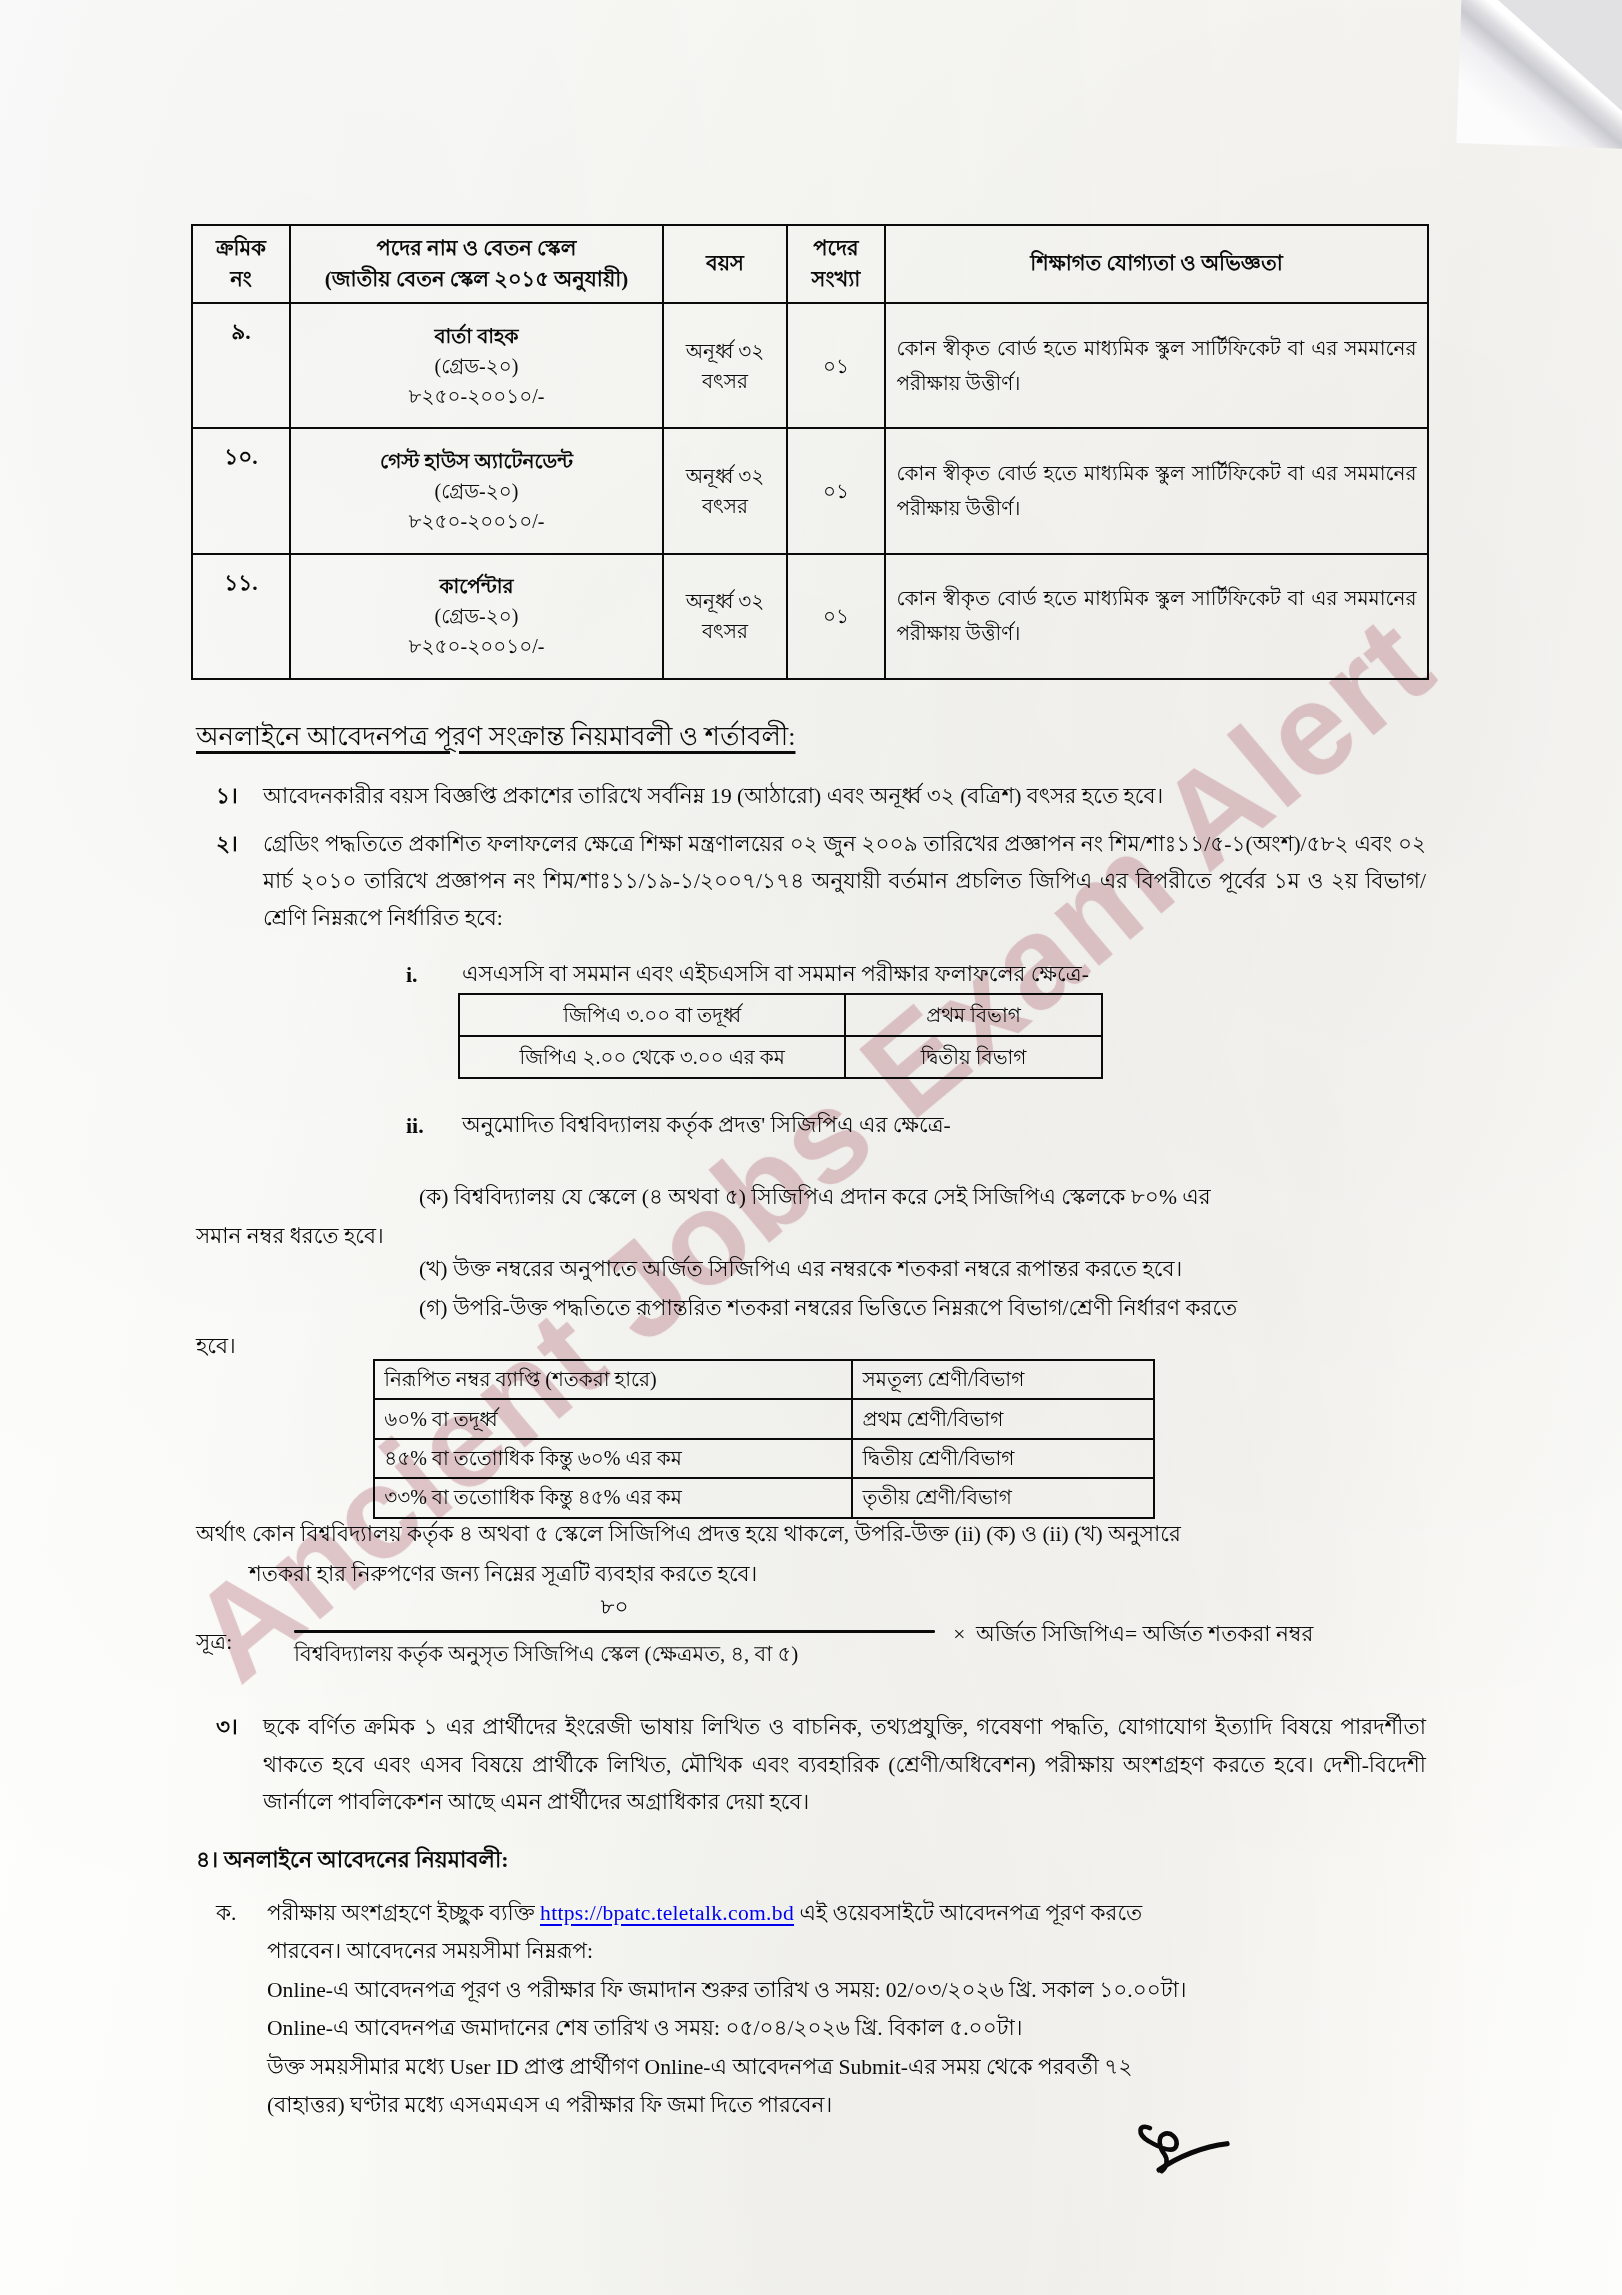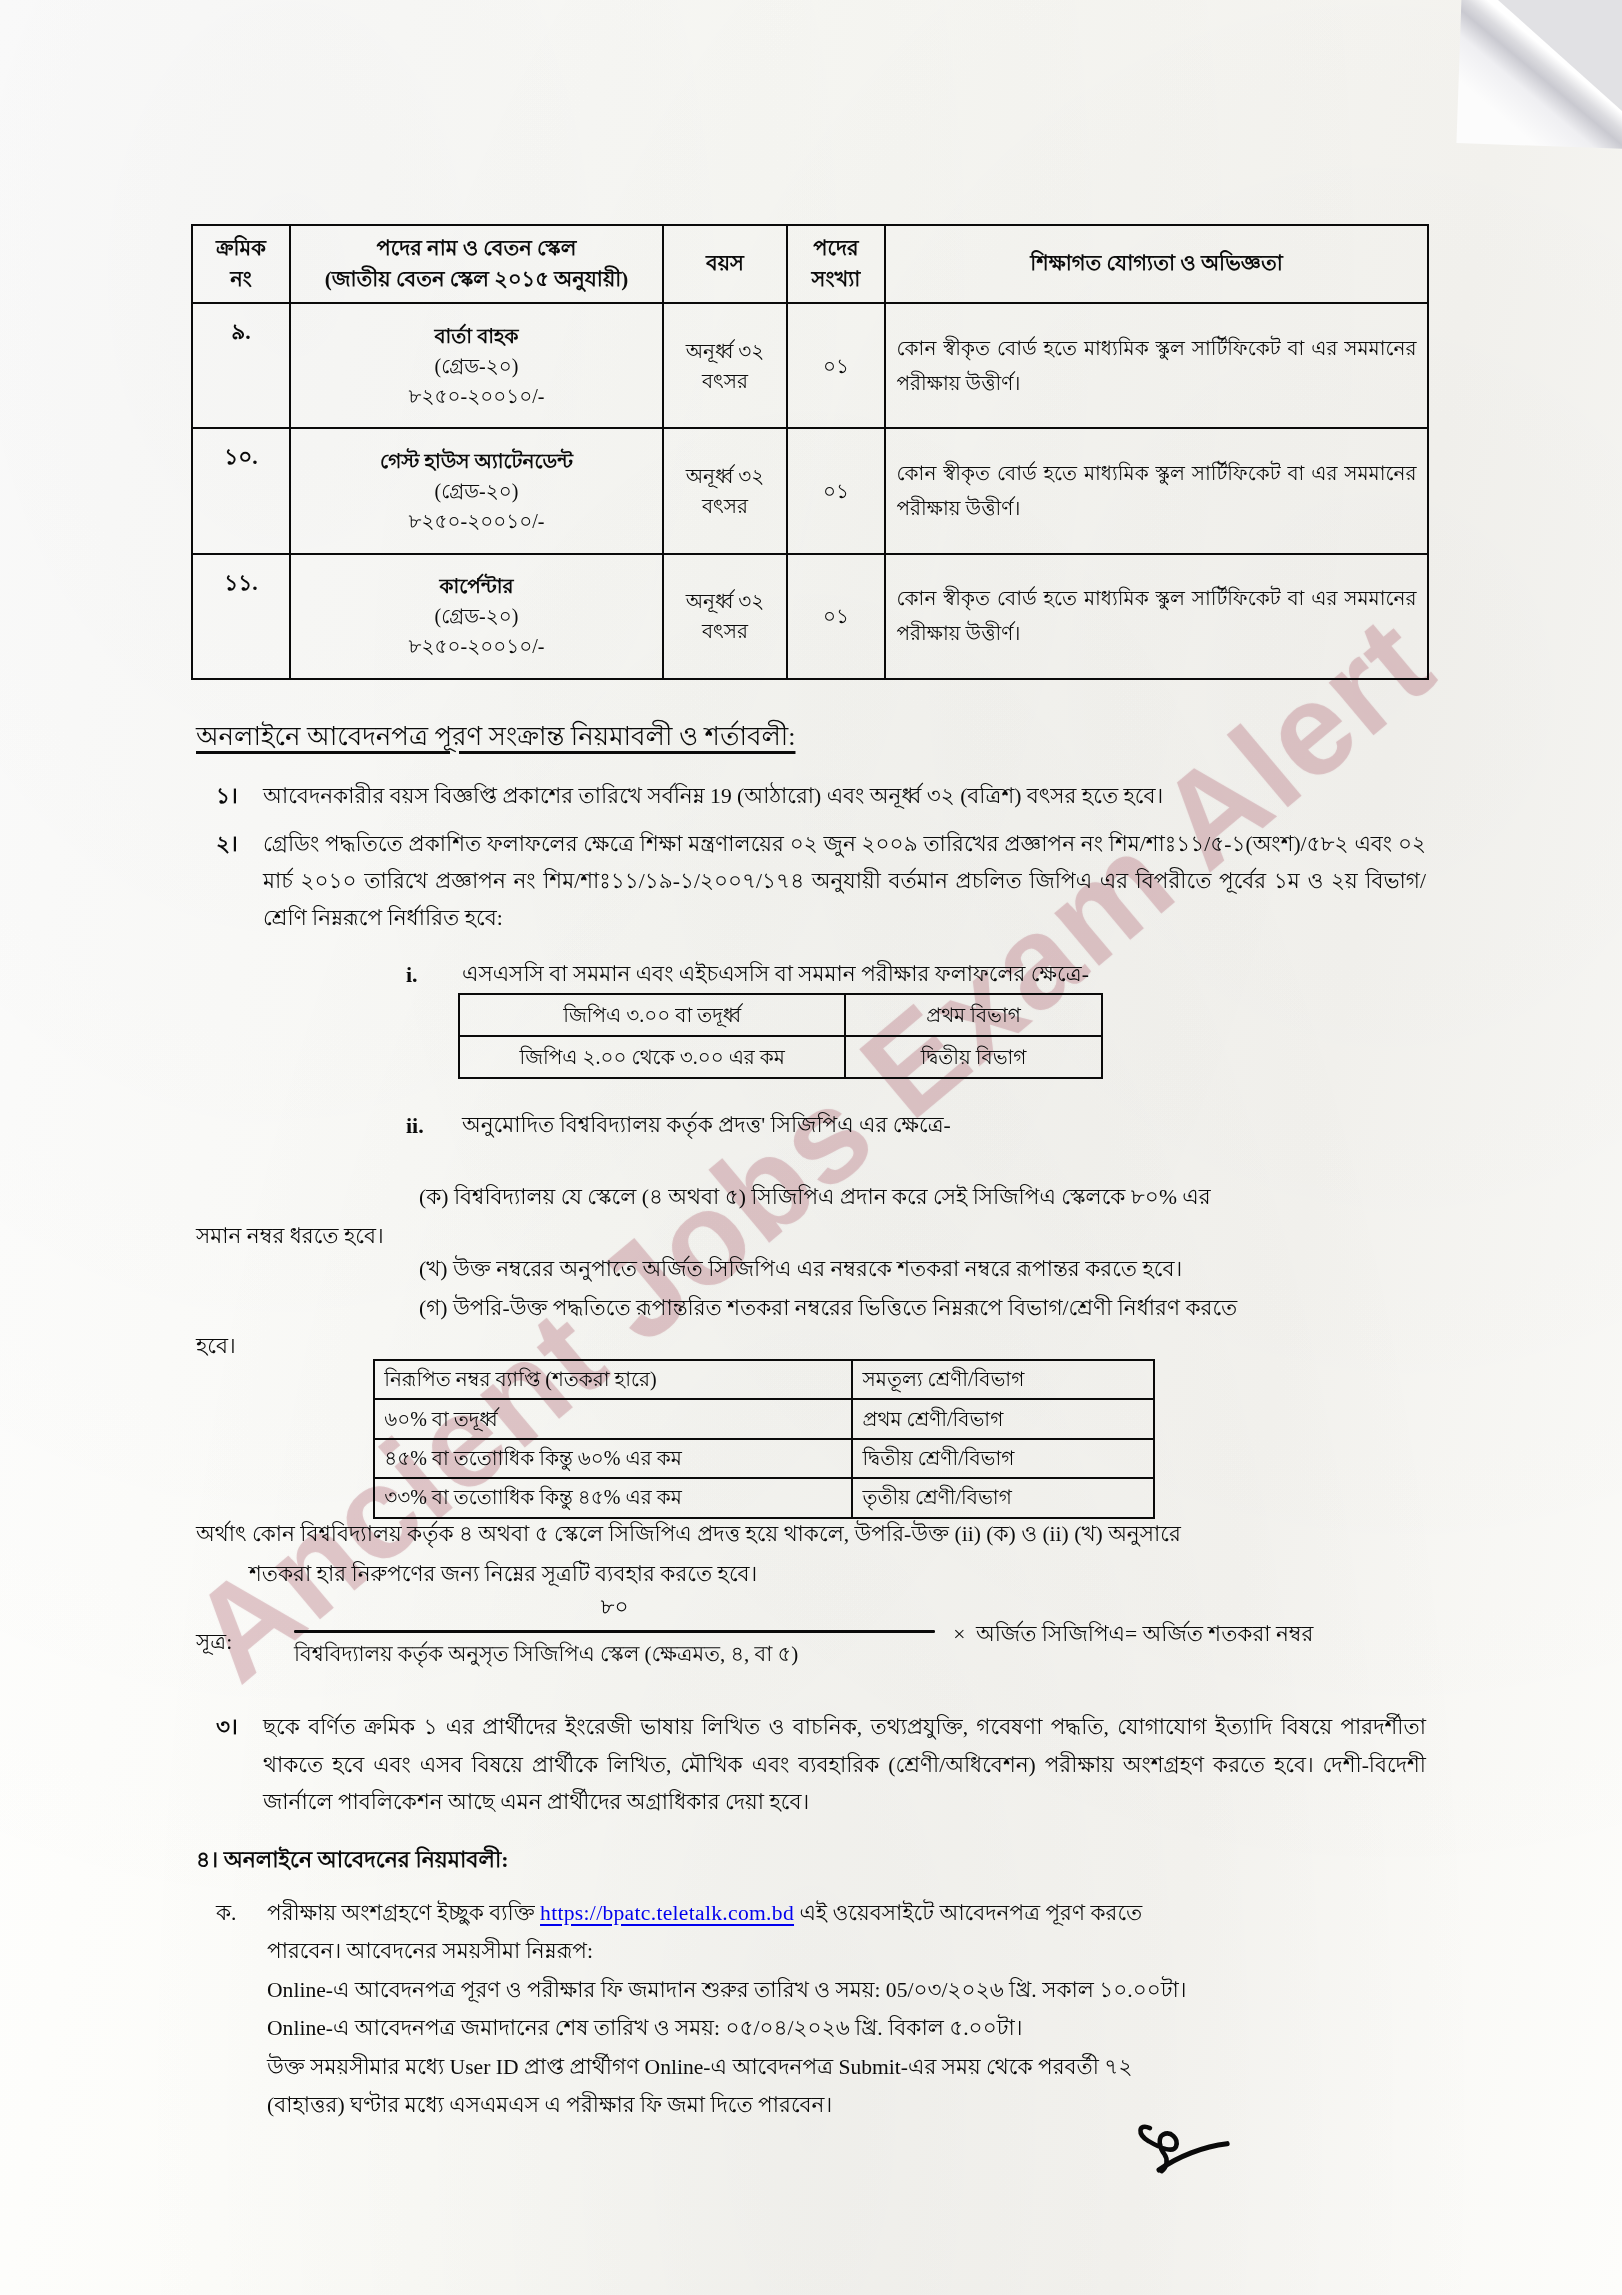--- a/index.html
+++ b/index.html
@@ -471,21 +471,21 @@
       <span class="body">ছকে বর্ণিত ক্রমিক ১ এর প্রার্থীদের ইংরেজী ভাষায় লিখিত ও বাচনিক, তথ্যপ্রযুক্তি, গবেষণা পদ্ধতি, যোগাযোগ ইত্যাদি বিষয়ে পারদর্শীতা থাকতে হবে এবং এসব বিষয়ে প্রার্থীকে লিখিত, মৌখিক এবং ব্যবহারিক (শ্রেণী/অধিবেশন) পরীক্ষায় অংশগ্রহণ করতে হবে। দেশী-বিদেশী জার্নালে পাবলিকেশন আছে এমন প্রার্থীদের অগ্রাধিকার দেয়া হবে।</span>
     </div>
 
     <div id="item-4">৪। অনলাইনে আবেদনের নিয়মাবলী:</div>
 
     <div id="item-ka">
       <span class="marker">ক.</span>
       <span class="body">
         <span class="lineblk just"><span>পরীক্ষায় অংশগ্রহণে ইচ্ছুক ব্যক্তি </span><a class="url" href="#">https://bpatc.teletalk.com.bd</a><span> এই ওয়েবসাইটে আবেদনপত্র পূরণ করতে</span></span>
         <span class="lineblk">পারবেন। আবেদনের সময়সীমা নিম্নরূপ:</span>
-        <span class="lineblk">Online-এ আবেদনপত্র পূরণ ও পরীক্ষার ফি জমাদান শুরুর তারিখ ও সময়:  05/০৩/২০২৬ খ্রি. সকাল ১০.০০টা।</span>
+        <span class="lineblk">Online-এ আবেদনপত্র পূরণ ও পরীক্ষার ফি জমাদান শুরুর তারিখ ও সময়:  02/০৩/২০২৬ খ্রি. সকাল ১০.০০টা।</span>
         <span class="lineblk">Online-এ আবেদনপত্র জমাদানের শেষ তারিখ ও সময়:  ০৫/০৪/২০২৬ খ্রি. বিকাল ৫.০০টা।</span>
         <span class="lineblk">উক্ত সময়সীমার মধ্যে User ID প্রাপ্ত প্রার্থীগণ Online-এ আবেদনপত্র Submit-এর সময় থেকে পরবর্তী ৭২</span>
         <span class="lineblk">(বাহাত্তর) ঘণ্টার মধ্যে এসএমএস এ পরীক্ষার ফি জমা দিতে পারবেন।</span>
       </span>
     </div>
 
     <svg class="signature" viewBox="0 0 300 160">
       <path d="M78 38 C 60 30, 58 48, 76 58 C 96 70, 114 76, 118 66 C 122 54, 110 42, 98 48 C 90 52, 92 68, 100 78 C 106 86, 104 98, 96 104" fill="none" stroke="#0a0a0a" stroke-width="7" stroke-linecap="round" stroke-linejoin="round"></path>
       <path d="M92 102 C 120 82, 160 66, 196 62" fill="none" stroke="#0a0a0a" stroke-width="8" stroke-linecap="round"></path>
     </svg>

